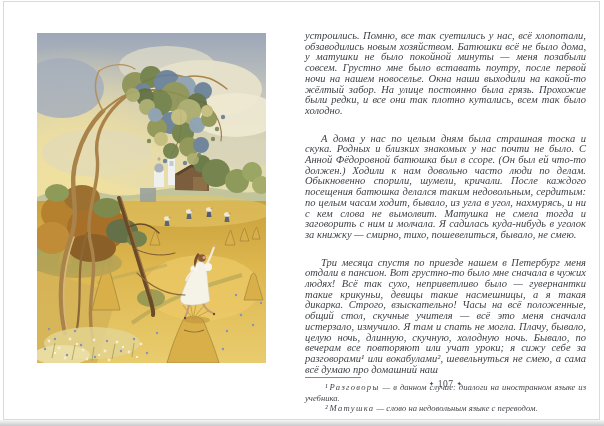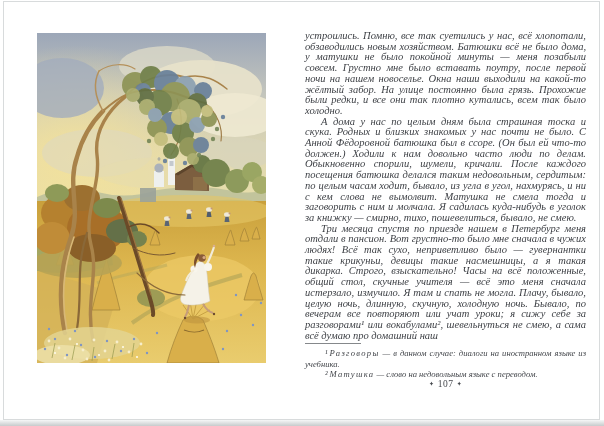--- a/index.html
+++ b/index.html
@@ -19,21 +19,21 @@
   .illustration{
     position:absolute;left:37px;top:33px;width:229px;height:330px;
   }
   .illustration svg{display:block;width:229px;height:330px;}
   .text-col{
     position:absolute;left:305px;top:31px;width:281px;
     color:#3c3f44;font-size:10.5px;line-height:10.7px;
     text-align:justify;text-justify:inter-word;
   }
   .text-col p{margin:0;font-style:italic;}
-  p.para-indent{text-indent:16px;}
+  p.para-indent{text-indent:16px;margin-top:17px;}
   .footnotes{margin-top:2px;font-size:8.6px;line-height:10.2px;color:#43464b;}
   .fn-rule{width:56px;height:0;border-top:1px solid #85888b;margin:0 0 4px 0;}
   .footnote{margin:0;text-indent:20px;text-align:justify;}
   .fn-marker{margin-right:2px;}
   .fn-term{letter-spacing:1.3px;}
   .pageno{
     position:absolute;left:305px;width:281px;top:379px;
     text-align:center;font-size:9.5px;color:#45484d;letter-spacing:0.5px;
   }
   .orn{font-size:6.5px;vertical-align:1.5px;padding:0 3px;color:#45484d;}

